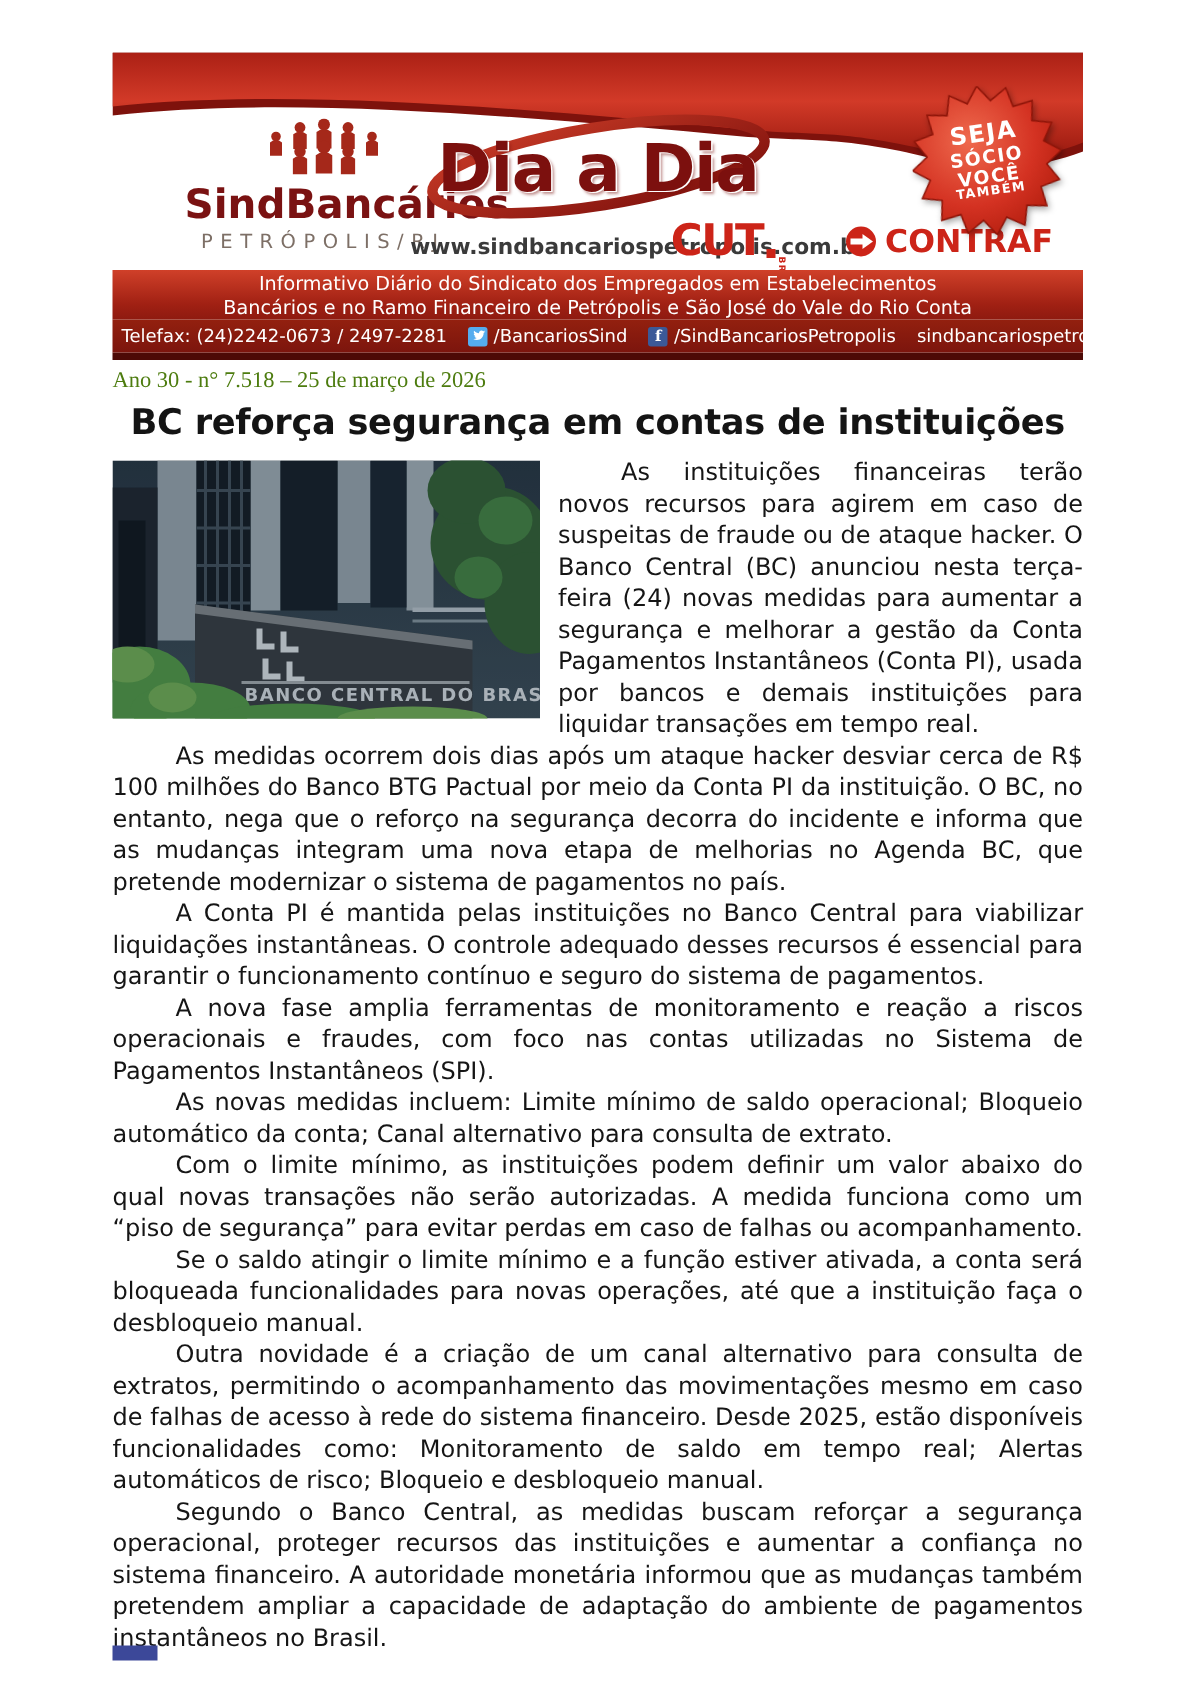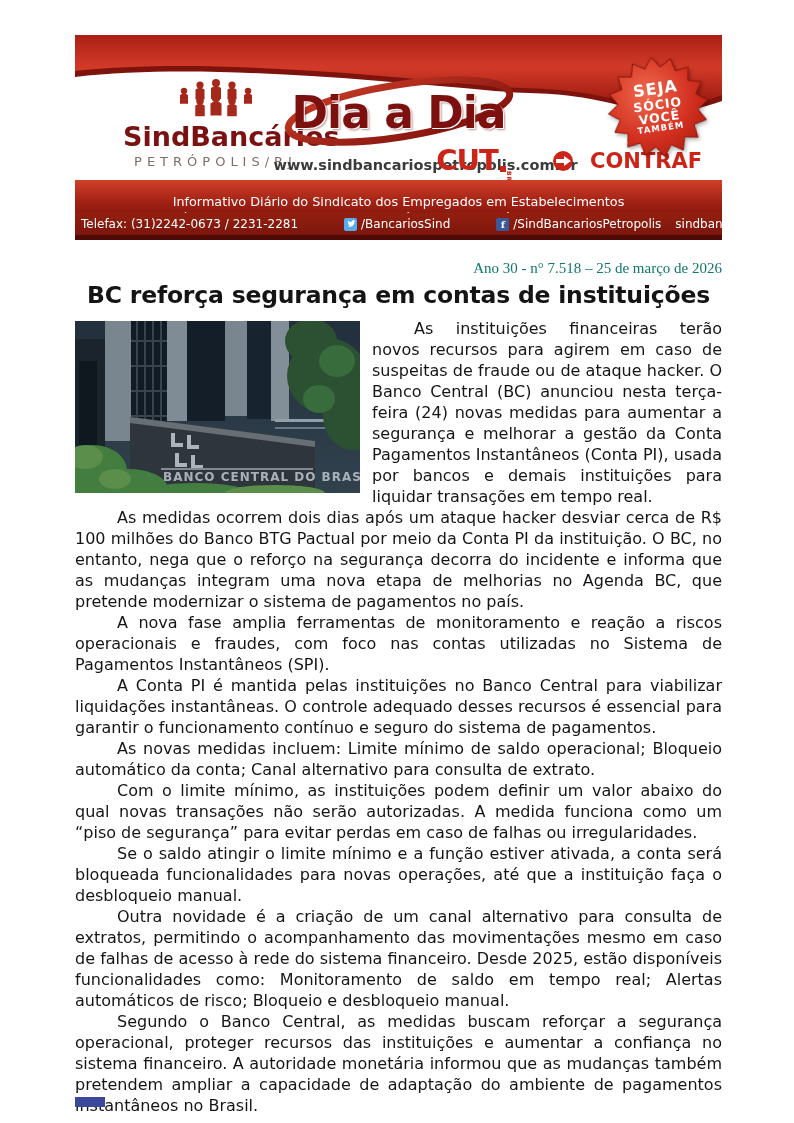--- a/index.html
+++ b/index.html
@@ -32,50 +32,50 @@
     letter-spacing:-1px;
   }
   .site{margin-top:4px;font-size:14.5px;font-weight:700;color:#3a3a3a;}
 
   
   .partners{position:absolute;right:20px;bottom:6px;display:flex;align-items:center;gap:16px;}
   .cut{display:flex;align-items:flex-end;color:#cc2418;}
   .cut-word{font-size:29px;font-weight:900;letter-spacing:-1px;line-height:.8;}
   .cut-dot{width:6px;height:6px;background:#cc2418;margin:0 0 1px 2px;}
   .cut-sub{font-size:6px;font-weight:700;transform:rotate(90deg) translateX(-2px);transform-origin:left bottom;letter-spacing:1px;}
-  .contraf{display:flex;align-items:center;gap:16px;color:#cc2418;}
+  .contraf{display:flex;align-items:center;gap:5px;color:#cc2418;}
   .contraf-word{font-size:21px;font-weight:900;letter-spacing:0;}
 
   
   .badge{position:absolute;right:14px;top:22px;width:100px;height:100px;transform:rotate(-8deg);}
   .badge svg{position:absolute;inset:0;filter:drop-shadow(1px 2px 2px rgba(0,0,0,.35));}
   .badge-text{position:absolute;inset:0;display:flex;flex-direction:column;align-items:center;justify-content:center;color:#fff;line-height:1.05;}
   .badge-l1{font-size:16px;font-weight:900;letter-spacing:1px;}
   .badge-l2,.badge-l3{font-size:12.5px;font-weight:800;letter-spacing:1px;}
   .badge-l4{font-size:8.5px;font-weight:700;letter-spacing:1px;}
 
   
   .tagline{
     position:absolute;left:0;top:145px;width:647px;height:33px;
     background:linear-gradient(#d04029,#a02013 70%,#8e1a10);
-    color:#fff;text-align:center;font-size:12.8px;line-height:15.5px;padding-top:14px;box-sizing:border-box;
+    color:#fff;text-align:center;font-size:12.8px;line-height:15.5px;padding-top:2px;box-sizing:border-box;
   }
   .contactbar{
     position:absolute;left:0;top:178px;width:647px;height:22px;
     background:linear-gradient(#93200f,#7c150d);
     color:#fff;font-size:12px;display:flex;align-items:center;gap:14px;padding:0 6px;box-sizing:border-box;white-space:nowrap;
   }
-  .soc{display:flex;align-items:center;gap:4px;margin-left:32px;}
+  .soc{display:flex;align-items:center;gap:4px;}
   .soc-ic{width:13px;height:13px;border-radius:2px;display:flex;align-items:center;justify-content:center;flex:0 0 auto;}
   .tw{background:#55acee;}
   .fb{background:#3b5998;color:#fff;font-size:10px;font-weight:700;font-family:"DejaVu Serif",serif;}
   .mail{margin-left:auto;}
 
   
-  .issue-line{margin-top:20px;text-align:right;font-family:"Liberation Serif","DejaVu Serif",serif;font-size:15px;color:#0f766e;}
+  .issue-line{margin-top:6px;font-family:"Liberation Serif","DejaVu Serif",serif;font-size:15px;color:#4d7c0f;}
   .headline{margin-top:4px;text-align:center;font-weight:800;font-size:23.5px;line-height:28px;color:#141414;letter-spacing:-.2px;}
   .article-body{margin-top:9px;font-size:16px;line-height:21px;color:#151515;text-align:justify;}
   .article-body p{margin:0;text-indent:42px;}
   .photo{float:left;width:285px;height:172px;margin:3px 12px 2px 0;display:block;}
 
   .footer-mark{position:absolute;left:75px;top:1097px;width:30px;height:10px;background:#3c4899;}
 </style>
 </head>
 <body>
 
@@ -190,21 +190,21 @@
           <div class="badge-l4">TAMBÉM</div>
         </div>
       </div>
 
       <div class="tagline">
         <div>Informativo Diário do Sindicato dos Empregados em Estabelecimentos</div>
         <div>Bancários e no Ramo Financeiro de Petrópolis e São José do Vale do Rio Conta</div>
       </div>
 
       <div class="contactbar">
-        <span>Telefax: (31)2242-0673 / 2231-2281</span>
+        <span>Telefax: (24)2242-0673 / 2497-2281</span>
         <span class="soc">
           <span class="soc-ic tw">
             <svg width="10" height="10" viewBox="0 0 12 12">
                 <path fill="#fff" d="M11.5 2.3c-.4.2-.8.3-1.2.4.4-.3.7-.7.9-1.2-.4.3-.9.5-1.4.6C9.4 1.7 8.9 1.5 8.3 1.5c-1 0-1.9.9-1.9 1.9 0 .2 0 .3.1.4C4.9 3.7 3.5 3 2.5 1.8c-.2.3-.3.7-.3 1 0 .7.3 1.3.9 1.6-.3 0-.6-.1-.9-.2 0 .9.7 1.7 1.5 1.9-.2 0-.3.1-.5.1h-.4c.3.8.9 1.3 1.8 1.3-.7.5-1.5.8-2.3.8H1.8c.9.5 1.9.9 2.9.9 3.5 0 5.4-2.9 5.4-5.4v-.3c.5-.3.9-.7 1.4-1.2z"></path>
               </svg>
           </span>
           <span>/BancariosSind</span>
         </span>
         <span class="soc">
           <span class="soc-ic fb">f</span>
@@ -286,24 +286,24 @@
         <g fill="#6aa34c">
           <ellipse cx="10" cy="136" rx="18" ry="12"></ellipse>
           <ellipse cx="40" cy="158" rx="16" ry="10"></ellipse>
           <ellipse cx="200" cy="172" rx="50" ry="8"></ellipse>
         </g>
         <rect width="285" height="172" fill="#1a2f4a" opacity=".18"></rect>
       </svg>
 
       <p>As instituições financeiras terão novos recursos para agirem em caso de suspeitas de fraude ou de ataque hacker. O Banco Central (BC) anunciou nesta terça-feira (24) novas medidas para aumentar a segurança e melhorar a gestão da Conta Pagamentos Instantâneos (Conta PI), usada por bancos e demais instituições para liquidar transações em tempo real.</p>
       <p>As medidas ocorrem dois dias após um ataque hacker desviar cerca de R$ 100 milhões do Banco BTG Pactual por meio da Conta PI da instituição. O BC, no entanto, nega que o reforço na segurança decorra do incidente e informa que as mudanças integram uma nova etapa de melhorias no Agenda BC, que pretende modernizar o sistema de pagamentos no país.</p>
+      <p>A Conta PI é mantida pelas instituições no Banco Central para viabilizar liquidações instantâneas. O controle adequado desses recursos é essencial para garantir o funcionamento contínuo e seguro do sistema de pagamentos.</p>
       <p>A nova fase amplia ferramentas de monitoramento e reação a riscos operacionais e fraudes, com foco nas contas utilizadas no Sistema de Pagamentos Instantâneos (SPI).</p>
-      <p>A Conta PI é mantida pelas instituições no Banco Central para viabilizar liquidações instantâneas. O controle adequado desses recursos é essencial para garantir o funcionamento contínuo e seguro do sistema de pagamentos.</p>
       <p>As novas medidas incluem: Limite mínimo de saldo operacional; Bloqueio automático da conta; Canal alternativo para consulta de extrato.</p>
-      <p>Com o limite mínimo, as instituições podem definir um valor abaixo do qual novas transações não serão autorizadas. A medida funciona como um “piso de segurança” para evitar perdas em caso de falhas ou irregularidades.</p>
+      <p>Com o limite mínimo, as instituições podem definir um valor abaixo do qual novas transações não serão autorizadas. A medida funciona como um “piso de segurança” para evitar perdas em caso de falhas ou acompanhamento.</p>
       <p>Se o saldo atingir o limite mínimo e a função estiver ativada, a conta será bloqueada funcionalidades para novas operações, até que a instituição faça o desbloqueio manual.</p>
       <p>Outra novidade é a criação de um canal alternativo para consulta de extratos, permitindo o acompanhamento das movimentações mesmo em caso de falhas de acesso à rede do sistema financeiro. Desde 2025, estão disponíveis funcionalidades como: Monitoramento de saldo em tempo real; Alertas automáticos de risco; Bloqueio e desbloqueio manual.</p>
       <p>Segundo o Banco Central, as medidas buscam reforçar a segurança operacional, proteger recursos das instituições e aumentar a confiança no sistema financeiro. A autoridade monetária informou que as mudanças também pretendem ampliar a capacidade de adaptação do ambiente de pagamentos instantâneos no Brasil.</p>
     </div>
   </div>
 
   <div class="footer-mark"></div>
 </div>
 
 </body></html>

